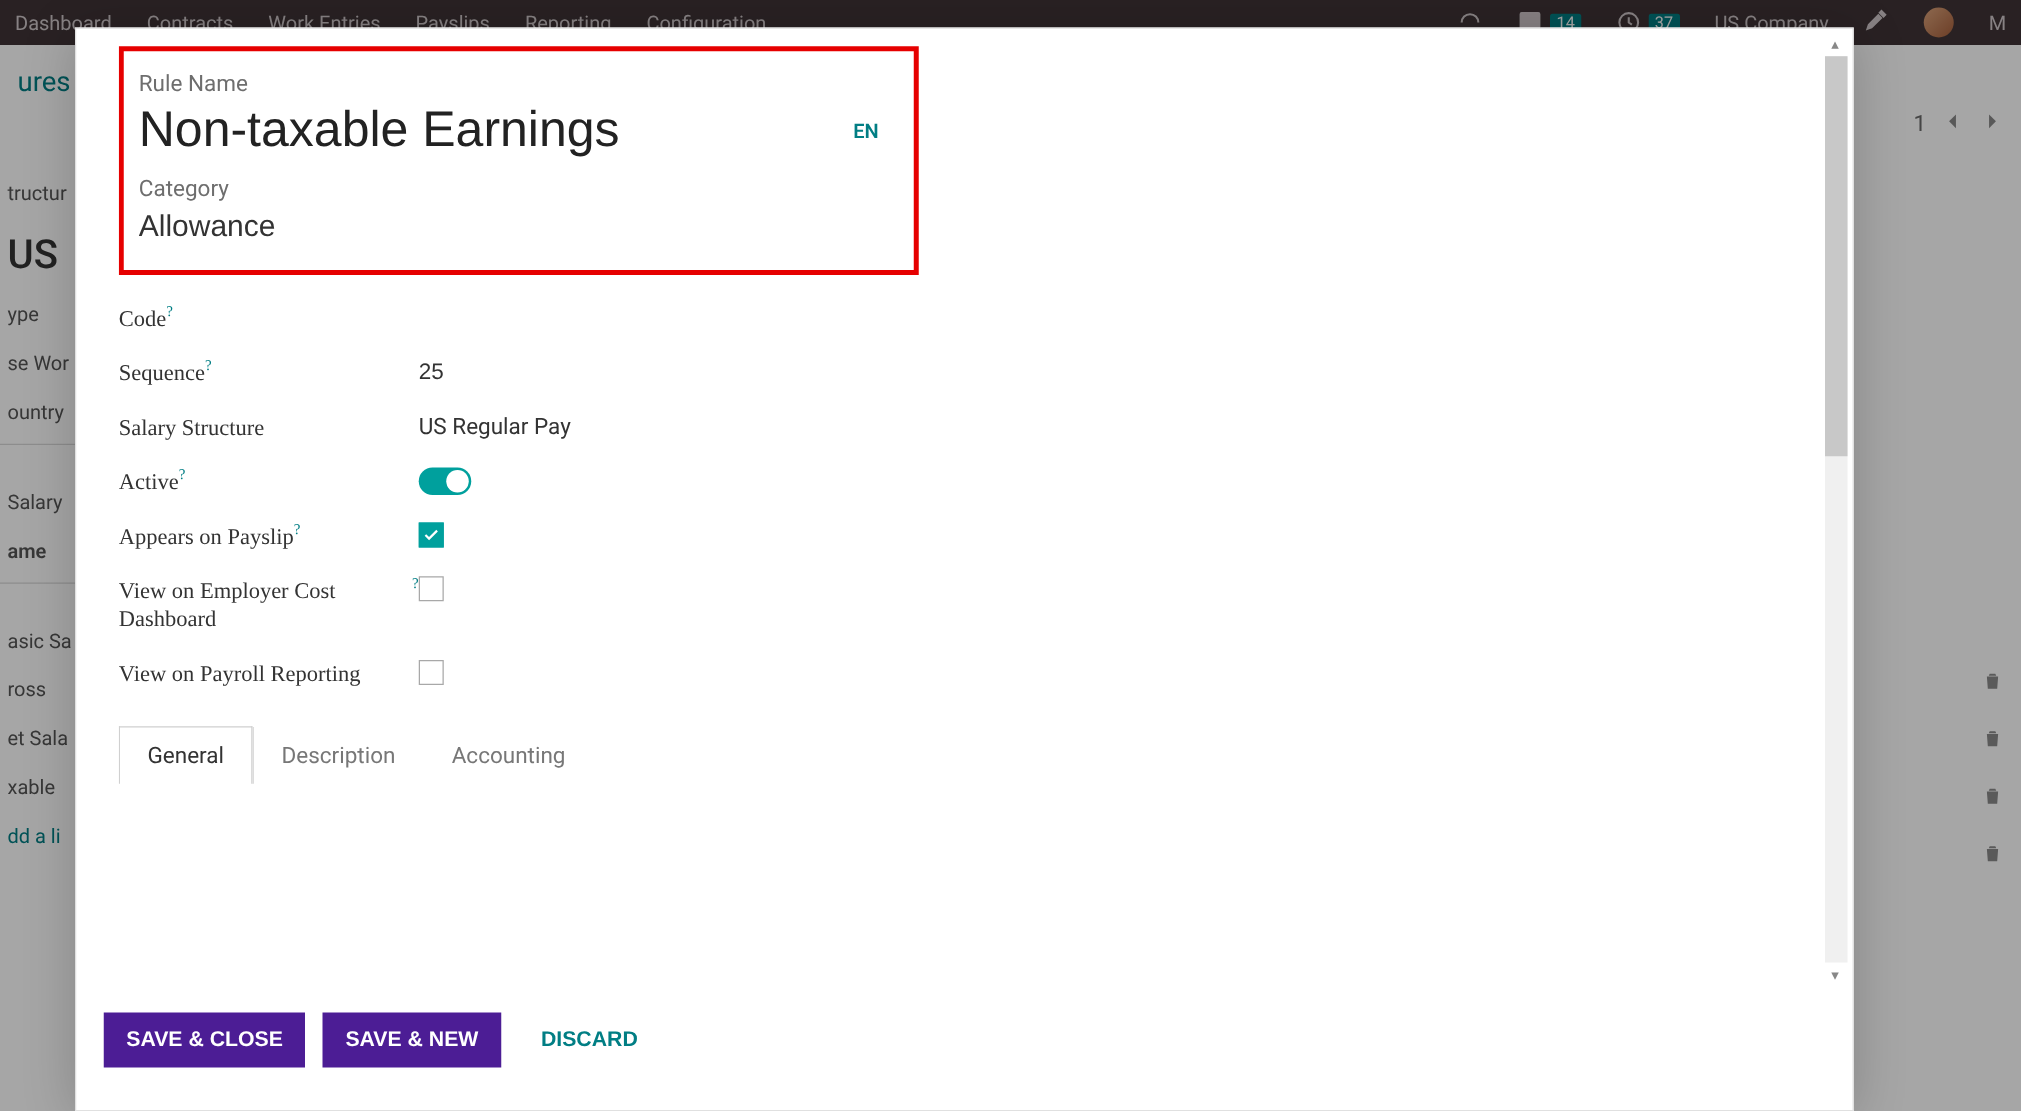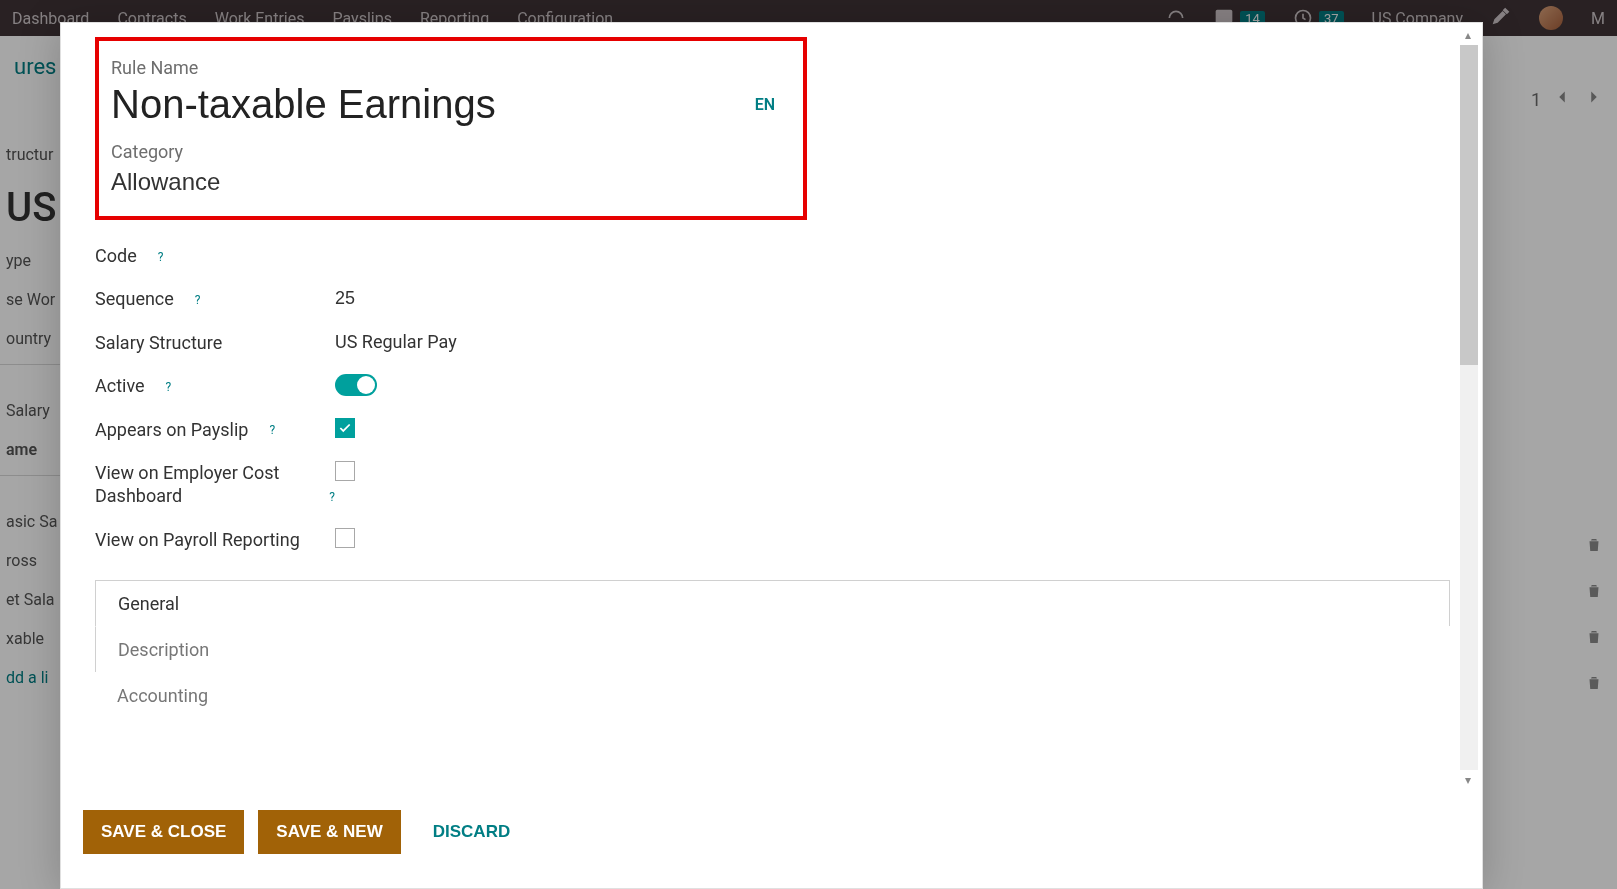--- a/index.html
+++ b/index.html
@@ -15,71 +15,71 @@
   .bg-nav .badge-wrap { position: relative; display: flex; align-items: center; gap: 6px; }
   .bg-nav .badge { background: #017e84; color: #fff; font-size: 13px; padding: 0 5px; border-radius: 2px; }
   .bg-nav svg { width: 20px; height: 20px; fill: #cfc7ca; }
   .bg-nav .avatar { width: 24px; height: 24px; border-radius: 50%; background: linear-gradient(135deg,#d9a27a,#a65f3c); }
   .bg-body { position: absolute; top: 36px; left: 0; right: 0; bottom: 0; background: #fff; }
   .bg-breadcrumb { height: 60px; display: flex; align-items: center; padding: 0 14px; font-size: 22px; color: #017e84; }
   .bg-right-pager { position: absolute; top: 50px; right: 12px; display: flex; align-items: center; gap: 10px; color: #6b6b6b; font-size: 18px; }
   .bg-right-pager svg { width: 22px; height: 22px; fill: #888; }
   .bg-left-col { position: absolute; top: 99px; left: 0; width: 80px; color: #555; font-size: 16px; }
   .bg-left-col div { padding: 10px 6px; white-space: nowrap; }
-  .bg-left-col .big { font-size: 40px; font-weight: 500; color:#333; }
+  .bg-left-col .big { font-size: 32px; font-weight: 500; color:#333; }
   .bg-trash-col { position: absolute; top: 500px; right: 14px; display: flex; flex-direction: column; gap: 24px; }
   .bg-trash-col svg { width: 18px; height: 18px; fill: #8a8a8a; }
   .divider-h { border-top:1px solid #d9d9d9; margin:6px 0; }
 
   
   .modal { position: absolute; top: 22px; left: 60px; right: 134px; bottom: 0; background: #fff; z-index: 10; border: 1px solid #e0e0e0; box-shadow: 0 4px 40px rgba(0,0,0,0.2); display: flex; flex-direction: column; }
   .modal-header { display: flex; align-items: center; justify-content: space-between; padding: 14px 22px 14px 22px; border-bottom: 1px solid #e5e5e5; }
   .modal-header h4 { font-size: 22px; font-weight: 500; color: #444; }
   .modal-header .close-btn { cursor: pointer; }
   .modal-header .close-btn svg { width: 22px; height: 22px; stroke: #888; stroke-width: 2; fill: none; }
 
   .modal-body { flex: 1; overflow: hidden; position: relative; padding: 0 22px 0 34px; }
   .modal-scroll { position: absolute; top:0; bottom:0; left:34px; right:28px; overflow-y: scroll; padding-right:4px; }
 
   
-  .highlight-box { border: 4px solid #e60000; padding: 16px 16px 20px 12px; margin-top: 14px; width: 712px; position: relative; }
+  .highlight-box { border: 4px solid #e60000; padding: 16px 16px 20px 12px; margin-top: 14px; width: 640px; position: relative; }
   .field-label { color: #6e6e6e; font-size: 18px; margin-bottom: 4px; }
   .rule-name-input { font-size: 40px; font-weight: 400; color: #222; border: none; outline: none; width: 100%; background: transparent; }
   .lang-badge { position: absolute; top: 54px; right: 28px; color: #017e84; font-size: 16px; font-weight: 600; cursor: pointer; }
   .category-input { font-size: 24px; color: #333; border: none; outline: none; width: 100%; background: transparent; margin-top:2px; }
 
   .form-grid { margin-top: 14px; width: 640px; }
   .form-row { display: flex; align-items: flex-start; padding: 10px 0; }
-  .form-row .lbl { width: 240px; color: #333; font-size: 18px; display: flex; align-items: flex-end; gap: 21px; line-height: 1.3; }
+  .form-row .lbl { width: 240px; color: #333; font-size: 18px; display: flex; align-items: flex-start; gap: 0; line-height: 1.3; font-family: Liberation Serif, serif; }
   .form-row .lbl .help { color: #017e84; font-size: 12px; vertical-align: super; cursor: help; position: relative; top:-2px; }
   .form-row .val { flex: 1; color: #333; font-size: 18px; }
   .form-row input[type=text] { border: none; outline: none; font-size: 18px; color: #333; background: transparent; width: 100%; }
 
   
   .toggle { width: 42px; height: 22px; background: #00a09d; border-radius: 11px; position: relative; cursor: pointer; }
   .toggle .knob { position: absolute; top: 2px; right: 2px; width: 18px; height: 18px; background: #fff; border-radius: 50%; }
 
   
   .cbx { width: 20px; height: 20px; border: 1.5px solid #a8a8a8; background: #fff; display: inline-flex; align-items: center; justify-content: center; cursor: pointer; }
   .cbx.checked { background: #00a09d; border-color: #00a09d; }
   .cbx.checked svg { width: 14px; height: 14px; stroke: #fff; stroke-width: 3; fill: none; }
 
   
-  .tabs { display: flex; margin-top: 18px; flex-direction: column; }
+  .tabs { display: flex; margin-top: 18px; }
   .tab { padding: 12px 22px; border: 1px solid #d0d0d0; border-bottom: none; font-size: 18px; color: #777; cursor: pointer; background: #fff; }
   .tab.active { color: #333; border-top: 1px solid #d0d0d0; }
   .tab + .tab { border-left: none; }
   .tab:not(.active){ border-color: transparent; }
   .tab.active + .tab { border-left:1px solid #d0d0d0; }
   .tab:first-child.active { border-left:1px solid #d0d0d0; }
 
   
   .modal-footer { padding: 18px 22px 34px 22px; display: flex; align-items: center; gap: 14px; }
   .btn { font-size: 17px; font-weight: 600; padding: 12px 18px; border: none; cursor: pointer; }
-  .btn-primary { background: #a16207; color: #fff; text-align: center; }
+  .btn-primary { background: #4c1d95; color: #fff; text-align: center; }
   .btn-link { background: transparent; color: #017e84; }
 
   
   .scroll-arrow { position: absolute; right: 6px; width: 16px; height: 16px; display:flex; align-items:center; justify-content:center; color:#888; font-size:12px; }
   .scroll-arrow.top { top: 4px; }
   .scroll-arrow.bot { bottom: 4px; }
   .scroll-track { position:absolute; right:4px; top:22px; bottom:22px; width:18px; background:#f0f0f0; }
   .scroll-thumb { position:absolute; right:4px; top:22px; width:18px; height:320px; background:#c8c8c8; }
 
 </style>

